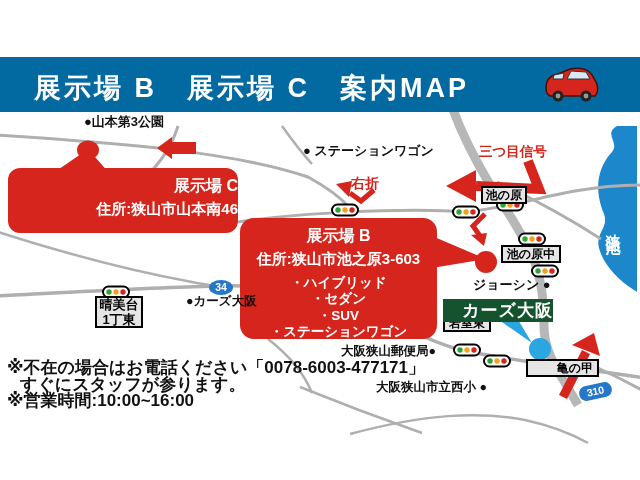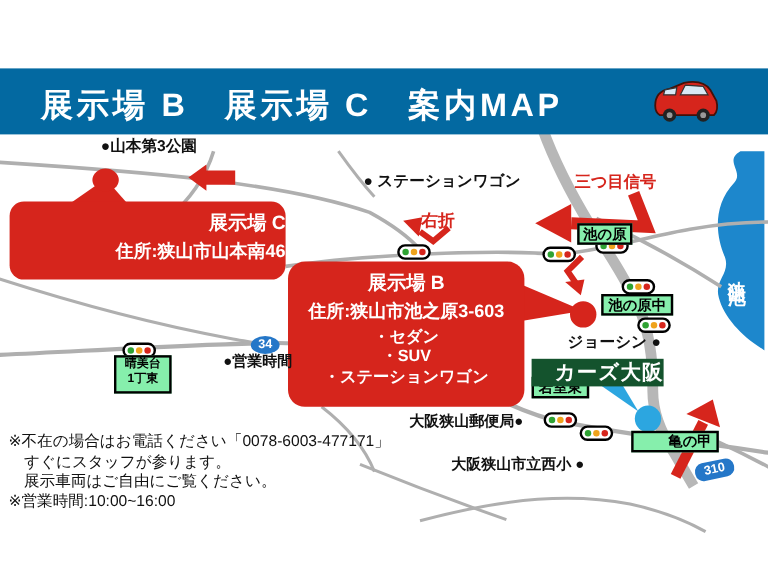--- a/index.html
+++ b/index.html
@@ -7,39 +7,39 @@
         font-family:"Liberation Sans","DejaVu Sans",sans-serif;}
   
   .hdr{position:absolute;left:0;top:57px;width:640px;height:55px;background:#0369a1;}
   .hdr-title{position:absolute;left:34px;top:13px;color:#ffffff;font-size:27px;font-weight:700;
              letter-spacing:3px;white-space:nowrap;}
   .car-icon{position:absolute;left:540px;top:62px;}
   
   .lbl{position:absolute;font-weight:700;color:#111;white-space:nowrap;line-height:1;}
   .red{color:#D6251C;}
   
-  .mapbox{position:absolute;background:#86efac;border:2px solid #000;font-weight:700;color:#000;
+  .mapbox{position:absolute;background:#e5e5e5;border:2px solid #000;font-weight:700;color:#000;
           text-align:center;white-space:nowrap;line-height:1.15;}
   
   .shield{position:absolute;background:#2577C8;color:#fff;font-weight:700;text-align:center;
           white-space:nowrap;}
   
   .co{position:absolute;color:#fff;font-weight:700;text-align:center;white-space:nowrap;}
   .co .t1{font-size:16px;margin-bottom:3px;}
   .co .t2{font-size:15px;margin-bottom:4px;}
   .co .t3{font-size:13.5px;line-height:1.22;}
   
   .cars-tag{position:absolute;left:443px;top:299px;width:110px;height:23px;background:#14532d;
             color:#fff;font-weight:700;font-size:17px;text-align:right;line-height:23px;
             letter-spacing:1px;}
   
   .lake-txt{position:absolute;left:603px;top:222px;color:#fff;font-weight:700;font-size:15px;
             writing-mode:vertical-rl;letter-spacing:3px;}
   
-  .notes{position:absolute;left:7px;top:360px;color:#111;font-weight:400;font-size:13px;
+  .notes{position:absolute;left:7px;top:360px;color:#111;font-weight:700;font-size:17px;
          line-height:16.5px;white-space:nowrap;}
   .notes .ind{padding-left:13px;}
   svg{position:absolute;left:0;top:0;}
 </style>
 </head>
 <body>
 
 <div class="page">
 
   <svg width="640" height="480" viewBox="0 0 640 480">
@@ -171,50 +171,50 @@
       <circle cx="46" cy="34" r="2.4" fill="#999"></circle>
   </svg>
 
   <div class="lbl" style="left:84px;top:115px;font-size:13px;">●山本第3公園</div>
   <div class="lbl" style="left:303px;top:144px;font-size:13px;">● ステーションワゴン</div>
   <div class="lbl red" style="left:479px;top:145px;font-size:13.5px;">三つ目信号</div>
   <div class="lbl red" style="left:351px;top:176px;font-size:14px;">右折</div>
   <div class="lbl" style="left:473px;top:278px;font-size:13px;">ジョーシン ●</div>
   <div class="lbl" style="left:341px;top:345px;font-size:12.5px;">大阪狭山郵便局●</div>
   <div class="lbl" style="left:376px;top:381px;font-size:12.5px;">大阪狭山市立西小 ●</div>
-  <div class="lbl" style="left:186px;top:295px;font-size:12.5px;">●営業時間</div>
+  <div class="lbl" style="left:186px;top:295px;font-size:12.5px;">●カーズ大阪</div>
   <div class="lake-txt">狭山池</div>
 
   <div class="mapbox" style="left:481px;top:186px;width:42px;height:14px;font-size:12px;line-height:14px;">池の原</div>
   <div class="mapbox" style="left:501px;top:245px;width:56px;height:14px;font-size:12px;line-height:14px;">池の原中</div>
   <div class="mapbox" style="left:443px;top:314px;width:44px;height:14px;font-size:12px;line-height:14px;">岩室東</div>
   <div class="mapbox" style="left:526px;top:359px;width:44px;height:14px;font-size:12px;line-height:14px;padding-left:25px;">亀の甲</div>
-  <div class="mapbox" style="left:95px;top:296px;width:44px;height:28px;font-size:10px;">
+  <div class="mapbox" style="left:95px;top:296px;width:44px;height:28px;font-size:13px;">
     <div>晴美台</div>
     <div>1丁東</div>
   </div>
 
   <div class="shield" style="left:209px;top:280px;width:24px;height:15px;border-radius:50%;font-size:10.5px;line-height:15px;">34</div>
   <div class="shield" style="left:579px;top:384px;width:33px;height:15px;border-radius:7px;font-size:10.5px;line-height:15px;transform:rotate(-12deg);">310</div>
 
   <div class="cars-tag">カーズ大阪</div>
 
   <div class="co" style="left:8px;top:176px;width:230px;text-align:right;">
     <div class="t1">展示場 C</div>
     <div class="t2">住所:狭山市山本南46</div>
   </div>
 
   <div class="co" style="left:240px;top:226px;width:197px;">
     <div class="t1">展示場 B</div>
     <div class="t2">住所:狭山市池之原3-603</div>
+    <div class="t3" style="margin-top:6px;">・ハイブリッド</div>
     <div class="t3">・セダン</div>
     <div class="t3">・SUV</div>
     <div class="t3">・ステーションワゴン</div>
   </div>
 
   <div class="notes">
     <div>※不在の場合はお電話ください「0078-6003-477171」</div>
     <div class="ind">すぐにスタッフが参ります。</div>
-    <div class="ind">展示車両はご自由にご覧ください。</div>
     <div>※営業時間:10:00~16:00</div>
   </div>
 
 </div>
 
 </body></html>

